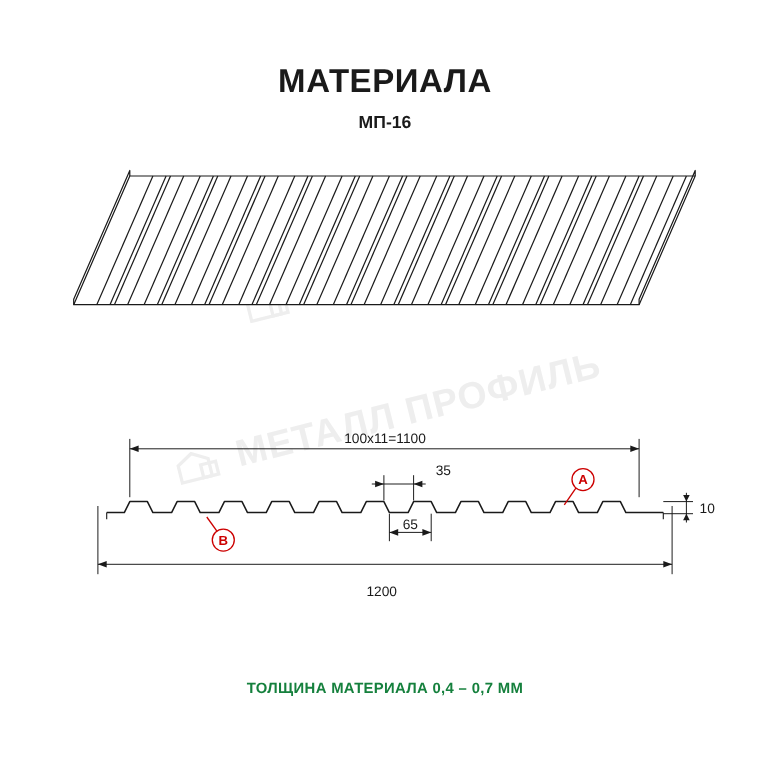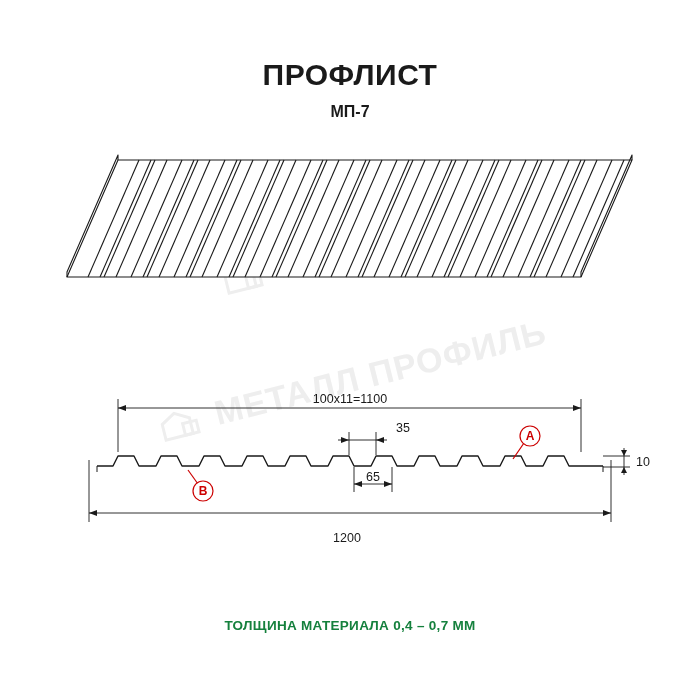--- a/index.html
+++ b/index.html
@@ -90,22 +90,22 @@
     font-weight: bold;
     fill: #cc0000;
     font-family: "Liberation Sans", sans-serif;
   }
 </style>
 </head>
 <body>
 
 <div class="page">
 
-  <div class="title">ПРОФЛИСТ</div>
-  <div class="subtitle">МП-7</div>
+  <div class="title">МАТЕРИАЛА</div>
+  <div class="subtitle">МП-16</div>
 
   <div class="wm wm1">
     <svg class="wm-icon" width="46" height="30" viewBox="0 0 46 30">
       <path d="M2 26 L2 10 L16 2 L30 10 L30 26 Z" fill="none" stroke="#eeeeee" stroke-width="3"></path>
       <path d="M22 26 L22 14 L36 14 L36 26 Z" fill="none" stroke="#eeeeee" stroke-width="3"></path>
     </svg><span>МЕТАЛЛ ПРОФИЛЬ</span>
   </div>
 
   <div class="wm wm2">
     <svg class="wm-icon" width="46" height="30" viewBox="0 0 46 30">

